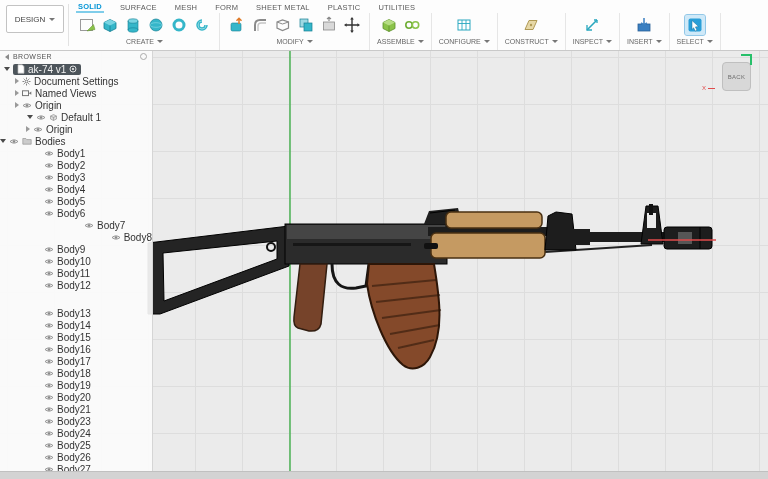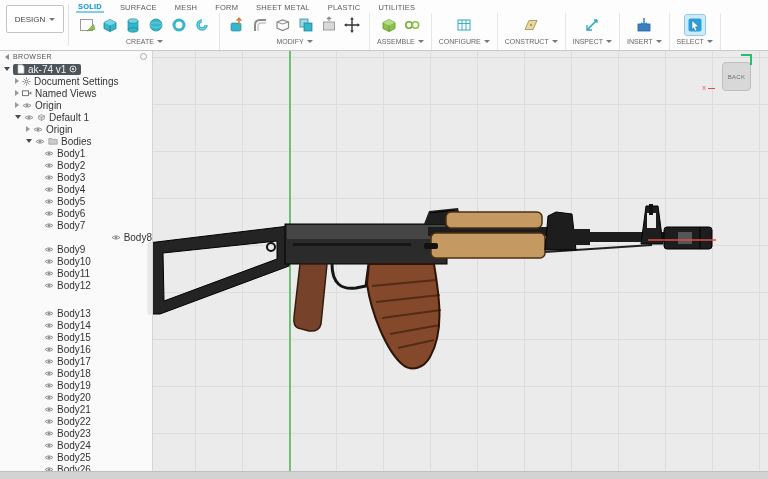--- a/index.html
+++ b/index.html
@@ -166,21 +166,21 @@
         <span class="chip">
           <span class="eye">
             <svg width="10" height="7" viewBox="0 0 10 7">
               <path d="M1 3.5 Q5 0.2 9 3.5 Q5 6.8 1 3.5 Z" fill="none" stroke="#8a8a8a" stroke-width="0.9"></path>
               <circle cx="5" cy="3.5" r="1.3" fill="#8a8a8a"></circle>
             </svg>
           </span>
           <span class="lbl">Origin</span>
         </span>
       </div>
-      <div class="tree-row" style="padding-left: 15px;">
+      <div class="tree-row" style="padding-left: 27px;">
         <span class="exp expd"></span>
         <span class="chip">
           <span class="eye">
             <svg width="10" height="7" viewBox="0 0 10 7">
               <path d="M1 3.5 Q5 0.2 9 3.5 Q5 6.8 1 3.5 Z" fill="none" stroke="#8a8a8a" stroke-width="0.9"></path>
               <circle cx="5" cy="3.5" r="1.3" fill="#8a8a8a"></circle>
             </svg>
           </span>
           <span class="ticn">
             <svg width="9" height="9" viewBox="0 0 9 9">
@@ -196,21 +196,21 @@
         <span class="chip">
           <span class="eye">
             <svg width="10" height="7" viewBox="0 0 10 7">
               <path d="M1 3.5 Q5 0.2 9 3.5 Q5 6.8 1 3.5 Z" fill="none" stroke="#8a8a8a" stroke-width="0.9"></path>
               <circle cx="5" cy="3.5" r="1.3" fill="#8a8a8a"></circle>
             </svg>
           </span>
           <span class="lbl">Origin</span>
         </span>
       </div>
-      <div class="tree-row" style="padding-left: 26px; align-items: center;">
+      <div class="tree-row" style=" align-items: center;">
         <span class="exp expd"></span>
         <span class="chip">
           <span class="eye">
             <svg width="10" height="7" viewBox="0 0 10 7">
               <path d="M1 3.5 Q5 0.2 9 3.5 Q5 6.8 1 3.5 Z" fill="none" stroke="#8a8a8a" stroke-width="0.9"></path>
               <circle cx="5" cy="3.5" r="1.3" fill="#8a8a8a"></circle>
             </svg>
           </span>
           <span class="ticn">
             <svg width="10" height="8" viewBox="0 0 10 8">
@@ -285,21 +285,21 @@
         <span class="chip">
           <span class="eye">
             <svg width="10" height="7" viewBox="0 0 10 7">
               <path d="M1 3.5 Q5 0.2 9 3.5 Q5 6.8 1 3.5 Z" fill="none" stroke="#8a8a8a" stroke-width="0.9"></path>
               <circle cx="5" cy="3.5" r="1.3" fill="#8a8a8a"></circle>
             </svg>
           </span>
           <span class="lbl">Body6</span>
         </span>
       </div>
-      <div class="tree-row" style="padding-left: 37px;">
+      <div class="tree-row" style="padding-left: 37px; margin-left: 40px;">
         <span class="exp none"></span>
         <span class="chip">
           <span class="eye">
             <svg width="10" height="7" viewBox="0 0 10 7">
               <path d="M1 3.5 Q5 0.2 9 3.5 Q5 6.8 1 3.5 Z" fill="none" stroke="#8a8a8a" stroke-width="0.9"></path>
               <circle cx="5" cy="3.5" r="1.3" fill="#8a8a8a"></circle>
             </svg>
           </span>
           <span class="lbl">Body7</span>
         </span>
@@ -463,32 +463,20 @@
       <div class="tree-row" style="padding-left: 37px;">
         <span class="exp none"></span>
         <span class="chip">
           <span class="eye">
             <svg width="10" height="7" viewBox="0 0 10 7">
               <path d="M1 3.5 Q5 0.2 9 3.5 Q5 6.8 1 3.5 Z" fill="none" stroke="#8a8a8a" stroke-width="0.9"></path>
               <circle cx="5" cy="3.5" r="1.3" fill="#8a8a8a"></circle>
             </svg>
           </span>
           <span class="lbl">Body21</span>
-        </span>
-      </div>
-      <div class="tree-row" style="padding-left: 37px;">
-        <span class="exp none"></span>
-        <span class="chip">
-          <span class="eye">
-            <svg width="10" height="7" viewBox="0 0 10 7">
-              <path d="M1 3.5 Q5 0.2 9 3.5 Q5 6.8 1 3.5 Z" fill="none" stroke="#8a8a8a" stroke-width="0.9"></path>
-              <circle cx="5" cy="3.5" r="1.3" fill="#8a8a8a"></circle>
-            </svg>
-          </span>
-          <span class="lbl">Body22</span>
         </span>
       </div>
       <div class="tree-row" style="padding-left: 37px;">
         <span class="exp none"></span>
         <span class="chip">
           <span class="eye">
             <svg width="10" height="7" viewBox="0 0 10 7">
               <path d="M1 3.5 Q5 0.2 9 3.5 Q5 6.8 1 3.5 Z" fill="none" stroke="#8a8a8a" stroke-width="0.9"></path>
               <circle cx="5" cy="3.5" r="1.3" fill="#8a8a8a"></circle>
             </svg>

